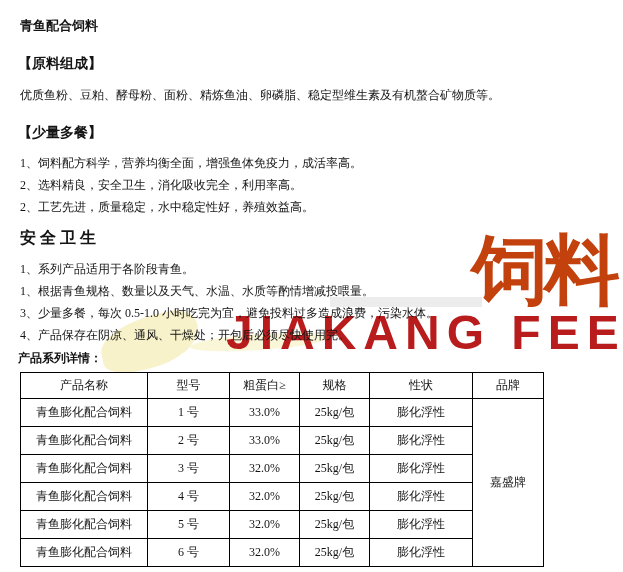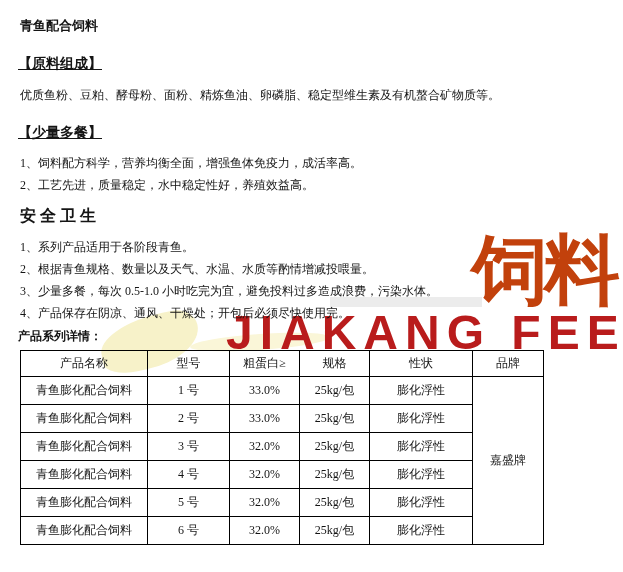--- a/index.html
+++ b/index.html
@@ -31,21 +31,21 @@
     background:#f7f2c9;border-radius:75% 25% 65% 35%/60% 40% 70% 30%;
     transform:rotate(-12deg);
   }
   .wm-leaf2{
     position:absolute;left:190px;top:334px;width:140px;height:16px;
     background:#faf6d8;border-radius:50%;transform:rotate(-4deg);
   }
   
   .content{position:relative;z-index:1;padding:18px 20px 0 20px;}
   .title{font-size:13px;font-weight:600;line-height:16px;margin:0;}
-  .sec-head{font-size:14px;font-weight:bold;line-height:18px;margin:21px 0 0 -2px;text-decoration:underline;}
+  .sec-head{font-size:14px;font-weight:bold;line-height:18px;margin:21px 0 0 -2px;}
   .body-line{font-size:12px;line-height:15px;margin:15px 0 0 0;}
   .li{font-size:12px;line-height:22px;margin:0;}
   .li-group{margin-top:10px;}
   .usage-head{font-size:16px;font-weight:bold;letter-spacing:4px;line-height:20px;margin:10px 0 0 0;}
   .tbl-caption{font-size:12px;font-weight:bold;line-height:16px;margin:4px 0 0 -2px;font-family:Liberation Serif, serif;}
   table.products{
     border-collapse:collapse;table-layout:fixed;
     width:523px;margin-top:6px;
   }
   table.products td{
@@ -72,27 +72,28 @@
   <div class="content">
 
     <p class="title">青鱼配合饲料</p>
 
     <p class="sec-head">【原料组成】</p>
     <p class="body-line">优质鱼粉、豆粕、酵母粉、面粉、精炼鱼油、卵磷脂、稳定型维生素及有机螯合矿物质等。</p>
 
     <p class="sec-head">【少量多餐】</p>
     <div class="li-group">
       <p class="li">1、饲料配方科学，营养均衡全面，增强鱼体免疫力，成活率高。</p>
+      <p class="li">2、选料精良，安全卫生，消化吸收完全，利用率高。</p>
       <p class="li">2、工艺先进，质量稳定，水中稳定性好，养殖效益高。</p>
     </div>
 
     <p class="usage-head">安全卫生</p>
     <div class="li-group">
       <p class="li">1、系列产品适用于各阶段青鱼。</p>
-      <p class="li">2、根据青鱼规格、数量以及天气、水温、水质等酌情增减投喂量。</p>
+      <p class="li">1、根据青鱼规格、数量以及天气、水温、水质等酌情增减投喂量。</p>
       <p class="li">3、少量多餐，每次 0.5-1.0 小时吃完为宜，避免投料过多造成浪费，污染水体。</p>
       <p class="li">4、产品保存在阴凉、通风、干燥处；开包后必须尽快使用完。</p>
     </div>
 
     <p class="tbl-caption">产品系列详情：</p>
 
     <table class="products">
       <colgroup>
         <col style="width:127px">
           <col style="width:82px">

